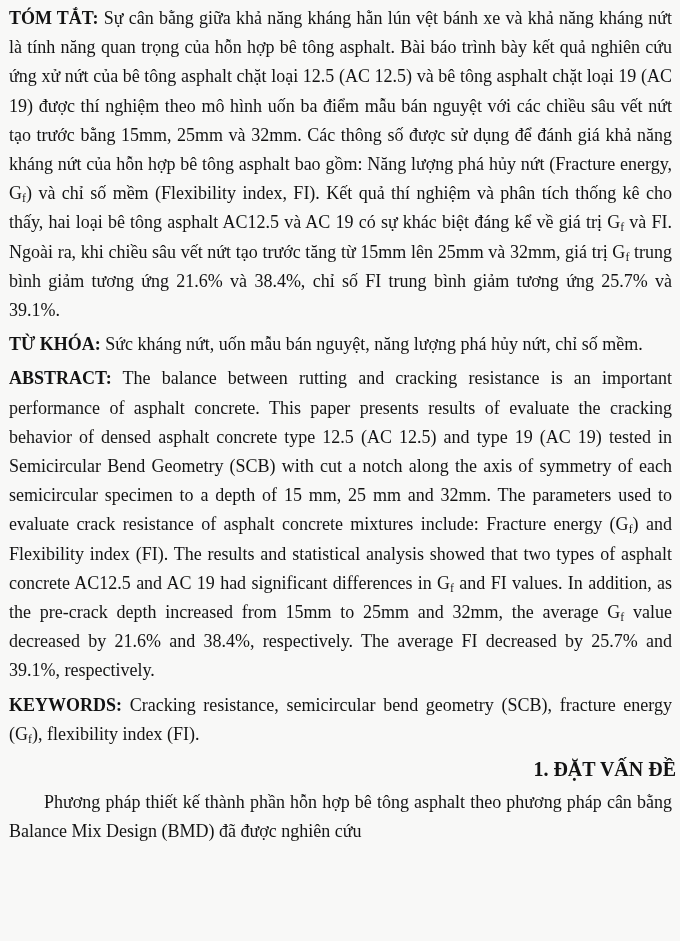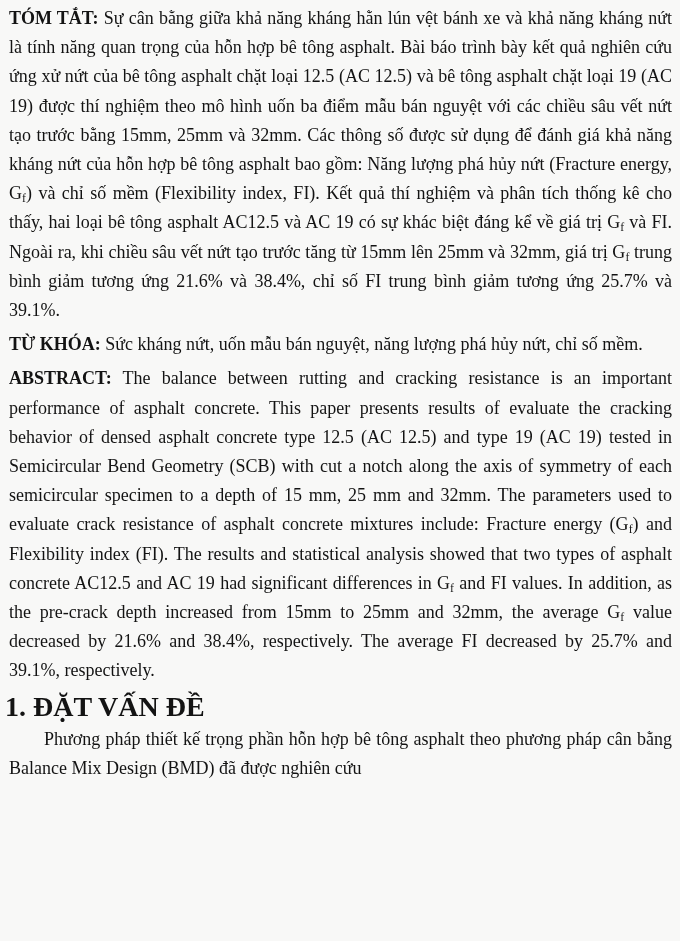--- a/index.html
+++ b/index.html
@@ -34,25 +34,25 @@
     margin-top: 5px;
     font-family: Liberation Serif, serif;
   }
   .lead {
     font-weight: bold;
   }
   .indent {
     text-indent: 35px;
   }
   .heading {
-    font-size: 28px;
+    font-size: 20px;
     line-height: 29.2px;
     font-weight: bold;
     margin: 0;
-    text-align: left;
+    text-align: right;
   }
   .sec-heading {
     margin-top: 6px;
   }
   sub {
     font-size: 0.66em;
     vertical-align: -0.22em;
     line-height: 0;
   }
 </style>
@@ -60,18 +60,19 @@
 <body>
 
 <div class="page">
 
   <p class="para"><span class="lead">TÓM TẮT:</span><span> Sự cân bằng giữa khả năng kháng hằn lún vệt bánh xe và khả năng kháng nứt là tính năng quan trọng của hỗn hợp bê tông asphalt. Bài báo trình bày kết quả nghiên cứu ứng xử nứt của bê tông asphalt chặt loại 12.5 (AC 12.5) và bê tông asphalt chặt loại 19 (AC 19) được thí nghiệm theo mô hình uốn ba điểm mẫu bán nguyệt với các chiều sâu vết nứt tạo trước bằng 15mm, 25mm và 32mm. Các thông số được sử dụng để đánh giá khả năng kháng nứt của hỗn hợp bê tông asphalt bao gồm: Năng lượng phá hủy nứt (Fracture energy, G</span><sub>f</sub><span>) và chỉ số mềm (Flexibility index, FI). Kết quả thí nghiệm và phân tích thống kê cho thấy, hai loại bê tông asphalt AC12.5 và AC 19 có sự khác biệt đáng kể về giá trị G</span><sub>f</sub><span> và FI. Ngoài ra, khi chiều sâu vết nứt tạo trước tăng từ 15mm lên 25mm và 32mm, giá trị G</span><sub>f</sub><span> trung bình giảm tương ứng 21.6% và 38.4%, chỉ số FI trung bình giảm tương ứng 25.7% và 39.1%.</span></p>
 
   <p class="para"><span class="lead">TỪ KHÓA:</span><span> Sức kháng nứt, uốn mẫu bán nguyệt, năng lượng phá hủy nứt, chỉ số mềm.</span></p>
 
   <p class="para"><span class="lead">ABSTRACT:</span><span> The balance between rutting and cracking resistance is an important performance of asphalt concrete. This paper presents results of evaluate the cracking behavior of densed asphalt concrete type 12.5 (AC 12.5) and type 19 (AC 19) tested in Semicircular Bend Geometry (SCB) with cut a notch along the axis of symmetry of each semicircular specimen to a depth of 15 mm, 25 mm and 32mm. The parameters used to evaluate crack resistance of asphalt concrete mixtures include: Fracture energy (G</span><sub>f</sub><span>) and Flexibility index (FI). The results and statistical analysis showed that two types of asphalt concrete AC12.5 and AC 19 had significant differences in G</span><sub>f</sub><span> and FI values. In addition, as the pre-crack depth increased from 15mm to 25mm and 32mm, the average G</span><sub>f</sub><span> value decreased by 21.6% and 38.4%, respectively. The average FI decreased by 25.7% and 39.1%, respectively.</span></p>
 
+  <p class="para"><span class="lead">KEYWORDS:</span><span> Cracking resistance, semicircular bend geometry (SCB), fracture energy (G</span><sub>f</sub><span>), flexibility index (FI).</span></p>
 
   <h2 class="heading sec-heading">1. ĐẶT VẤN ĐỀ</h2>
 
-  <p class="para indent">Phương pháp thiết kế trọng phần hỗn hợp bê tông asphalt theo phương pháp cân bằng Balance Mix Design (BMD) đã được nghiên cứu</p>
+  <p class="para indent">Phương pháp thiết kế thành phần hỗn hợp bê tông asphalt theo phương pháp cân bằng Balance Mix Design (BMD) đã được nghiên cứu</p>
 
 </div>
 
 </body></html>

